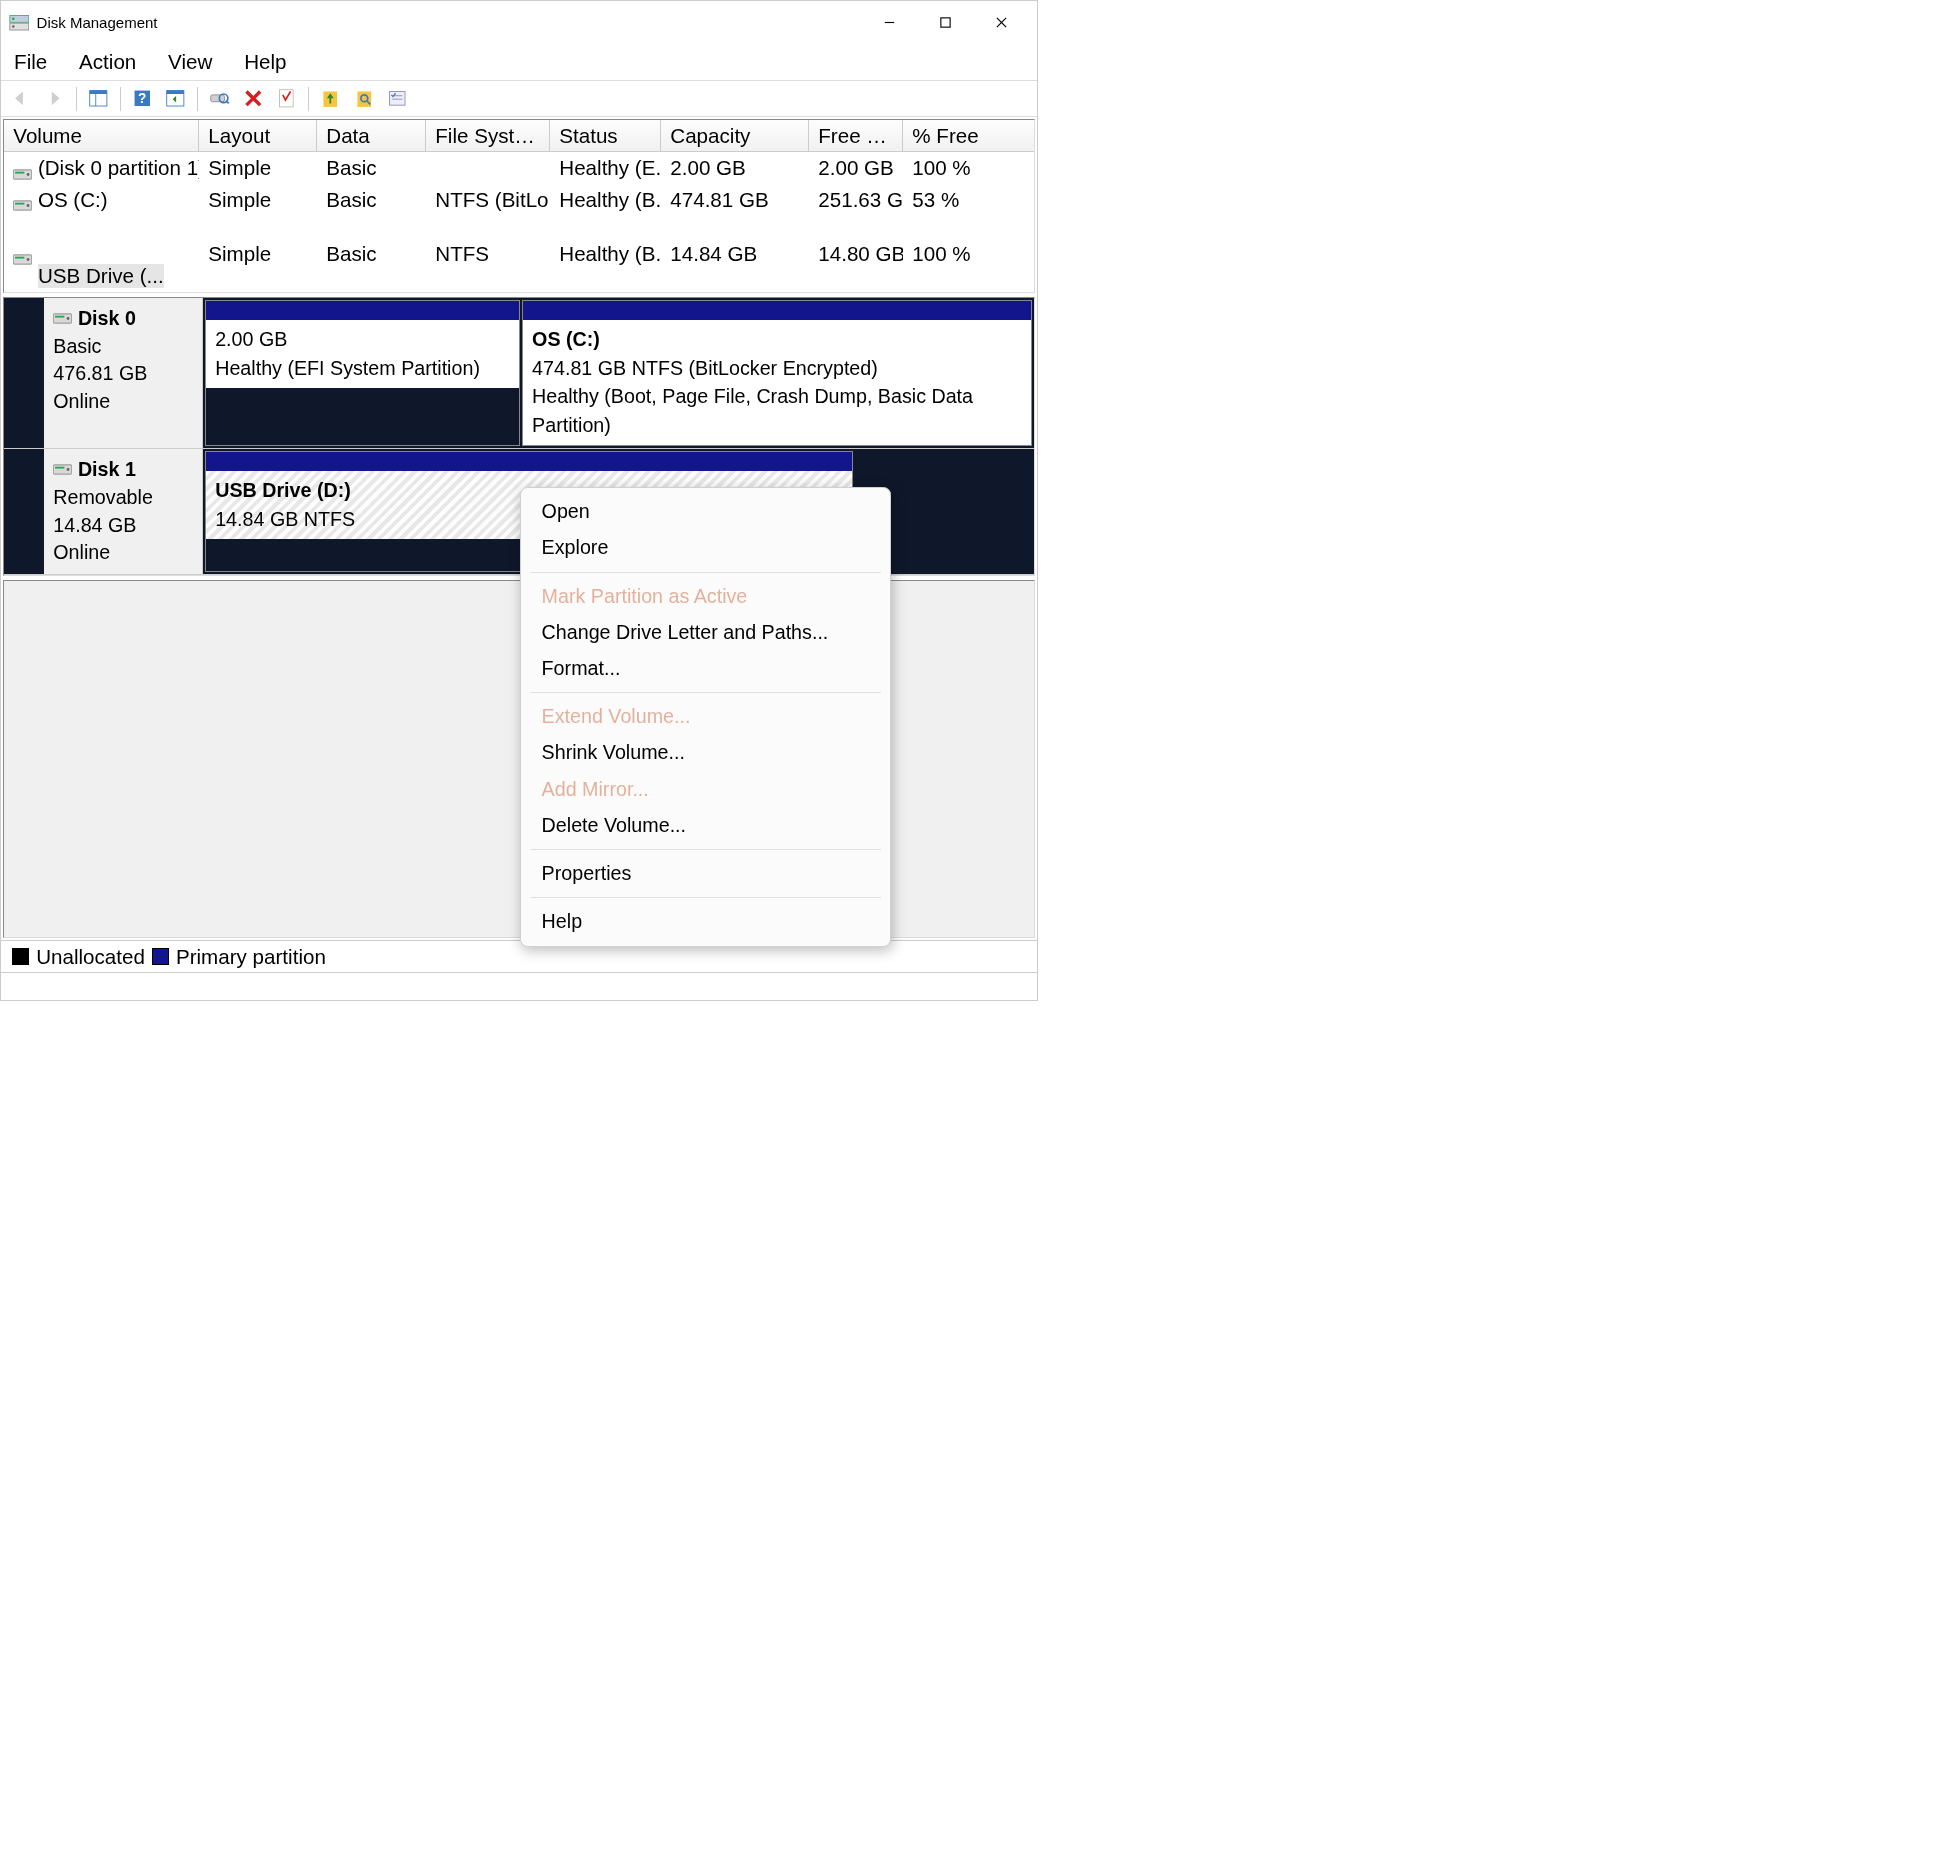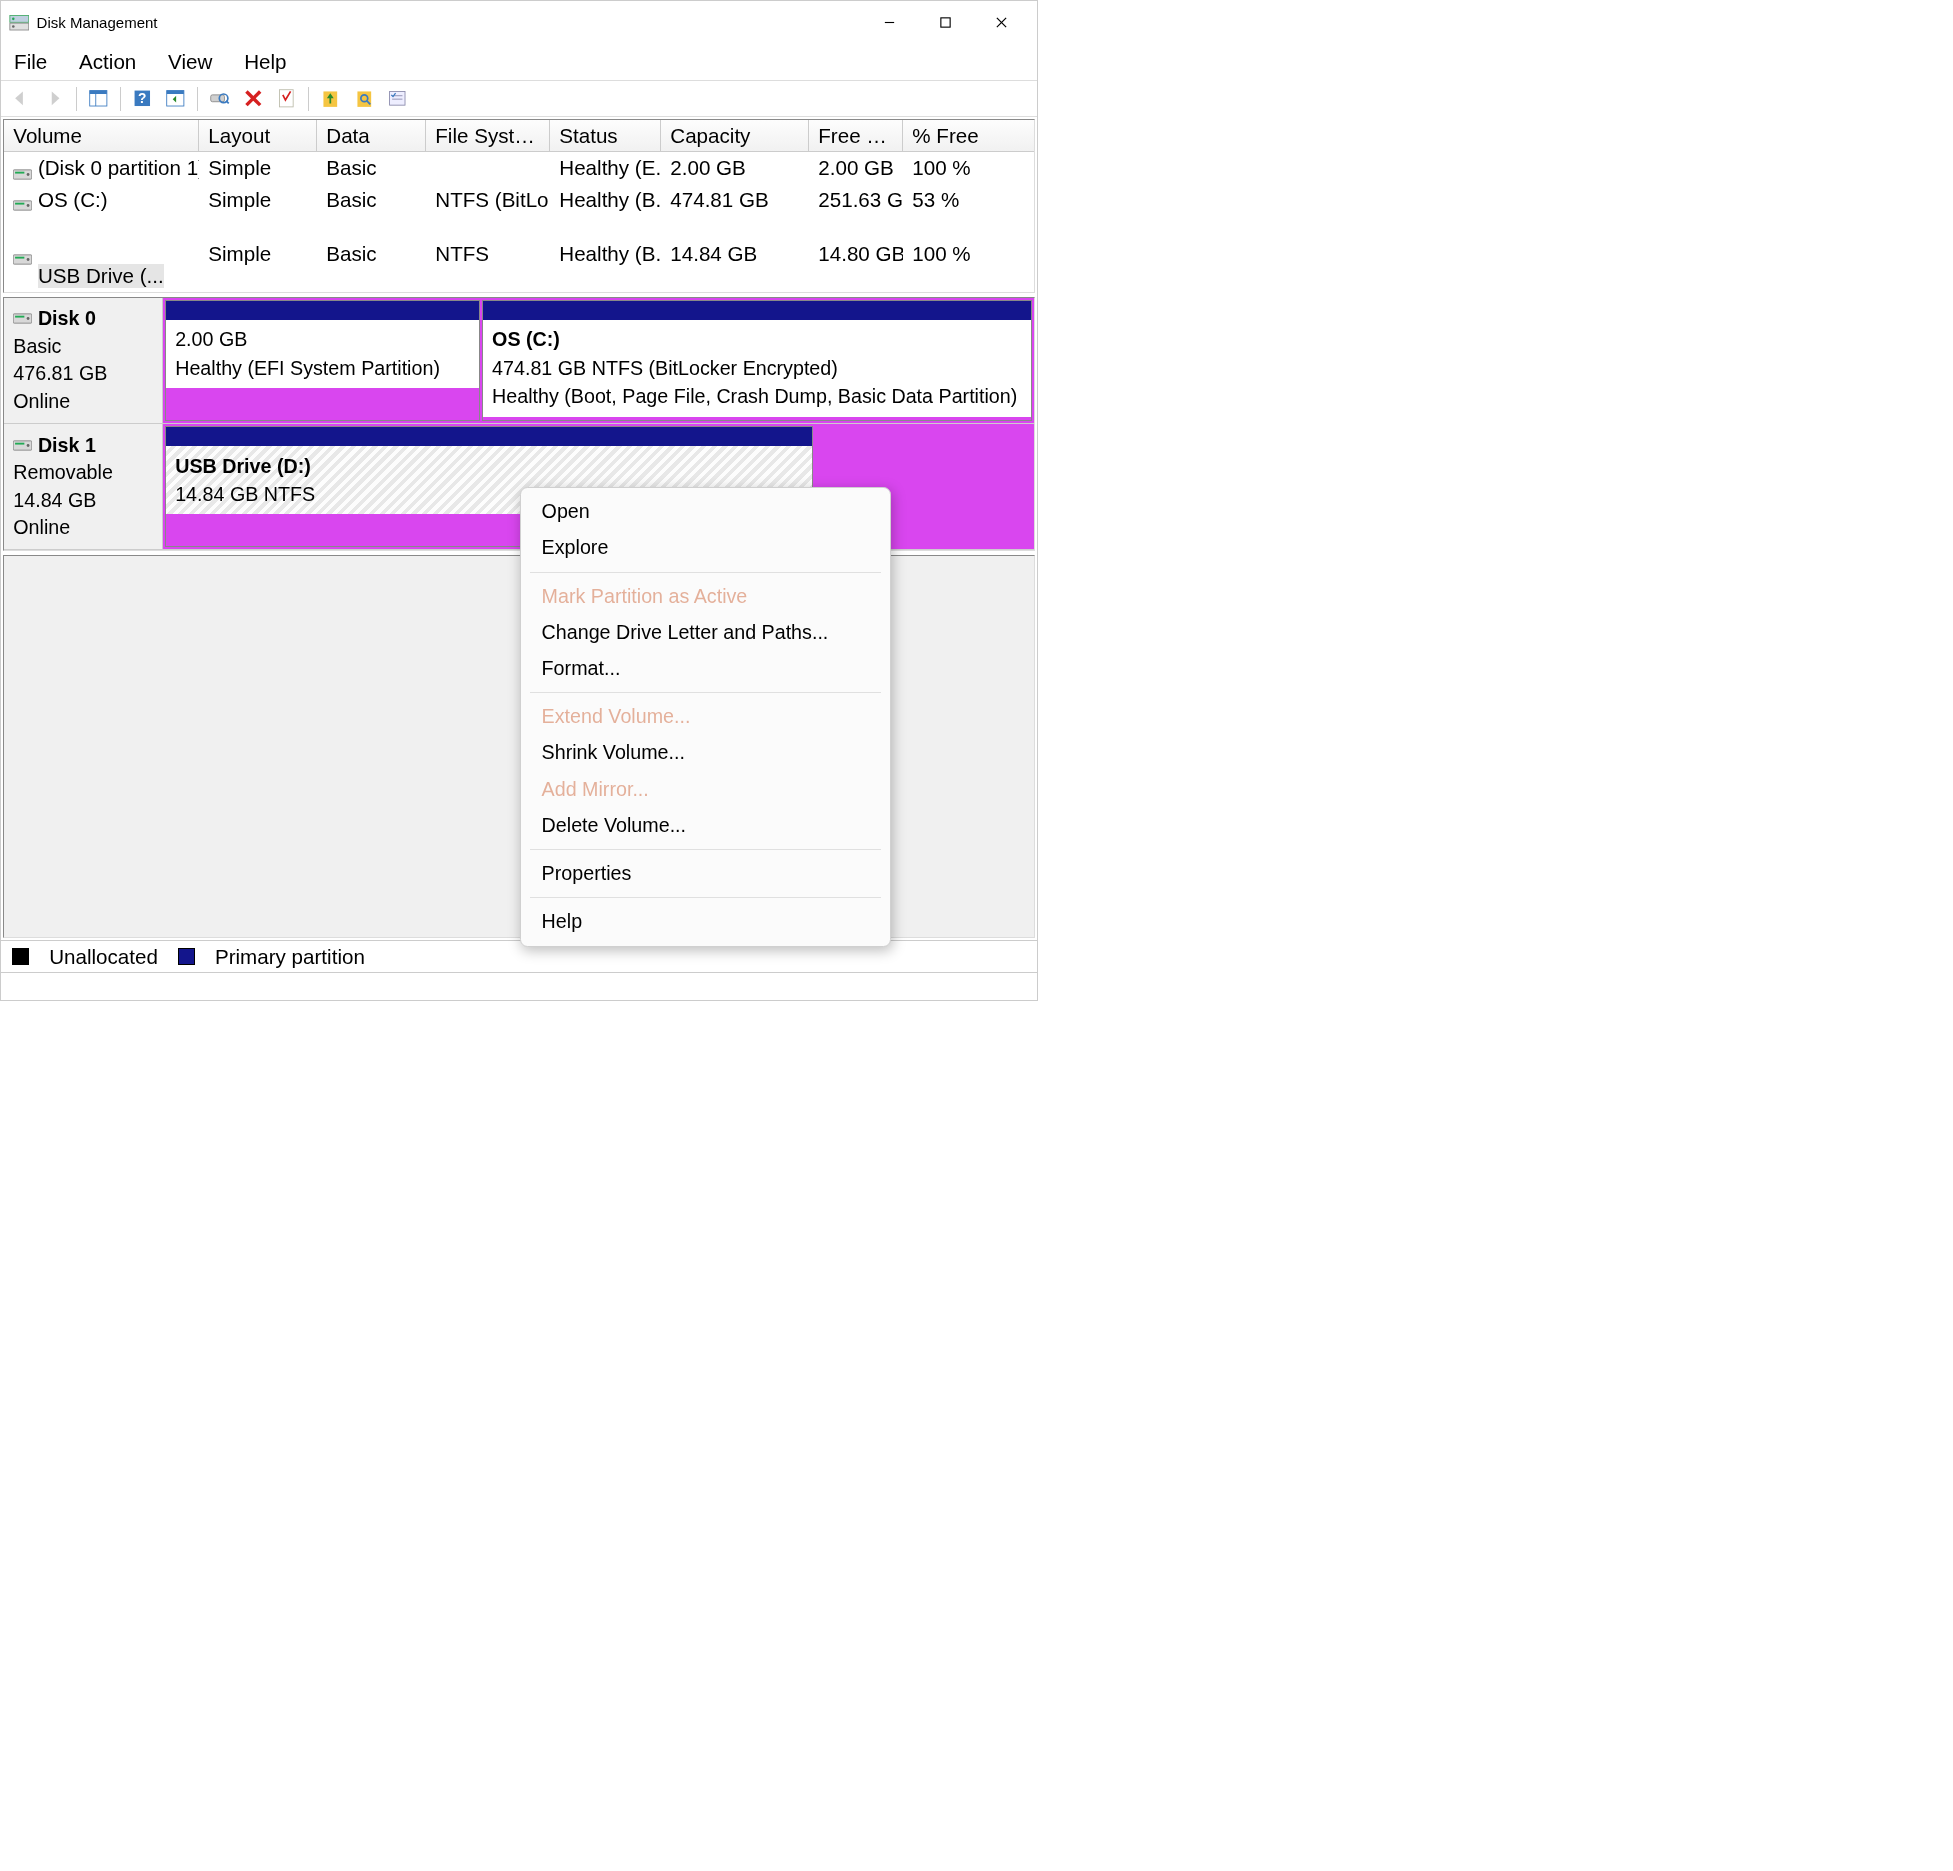--- a/index.html
+++ b/index.html
@@ -32,32 +32,32 @@
   .vh-cell:last-child{border-right:none;}
   .vol-body { background:#fff; min-height:112px;}
   .vol-row { display:flex; padding:1.9px 0;}
   .vc-cell { padding:1.9px 9.4px; font-size:20.6px; overflow:hidden; white-space:nowrap; text-overflow:ellipsis; display:flex; align-items:center;}
   .vc-cell .drv-icon { width:19px; height:13px; margin-right:5.6px; display:inline-block; flex-shrink:0;}
   .col-vol{width:195px;} .col-layout{width:118px;} .col-type{width:109px;} .col-fs{width:124px;} .col-status{width:111px;} .col-cap{width:148px;} .col-free{width:94px;} .col-pfree{width:112px;}
   .sel-row .vc-cell:first-child span.txt{ background:#e5e5e5;margin-top:45px; }
 
   
   .diskmap { border:1.9px inset #ddd; margin:1.9px; background:#f0f0f0; flex:0 0 auto;}
-  .disk-row { display:flex; border-bottom:1.9px solid #ccc; background:#d946ef;}
+  .disk-row { display:flex; border-bottom:1.9px solid #ccc; background:#0f172a;padding-left:40px;}
   .disk-info { width:159px; background:#f0f0f0; border-right:1.9px solid #ccc; padding:7.5px 9.4px; font-size:19.7px; line-height:1.4;}
   .disk-info .dname { font-weight:bold; display:flex; align-items:center; gap:5.6px;}
   .disk-parts { flex:1; display:flex; gap:1.9px; padding:1.9px;}
   .part { border:0.9px solid #888; display:flex; flex-direction:column; min-width:0;}
   .part-bar { height:19px; background:#13158c;}
   .part-body { padding:5.6px 9.4px; font-size:19.7px; line-height:1.45; background:#fff;}
   .part.hatched .part-body { background:repeating-linear-gradient(135deg,#fdfdfd,#fdfdfd 3.7px,#e8e8e8 3.7px,#e8e8e8 7.5px);}
   .part .pname { font-weight:bold;}
 
   
-  .legend { height:32px; border-top:0.9px solid #ccc; display:flex; align-items:center; gap:20px; padding:0 11.2px; font-size:20.6px; background:#fff;}
+  .legend { height:32px; border-top:0.9px solid #ccc; display:flex; align-items:center; gap:7px; padding:0 11.2px; font-size:20.6px; background:#fff;}
   .legend-sw { width:17px; height:17px; border:0.9px solid #000; display:inline-block;}
   .sw-black{background:#000;} .sw-blue{background:#13158c;}
 
   
   .statusbar { height:28px; border-top:0.9px solid #ccc; background:#fff;}
 
   
   .context-menu { position:absolute; background:#fbfbfb; border:0.9px solid #d0d0d0; box-shadow:1.9px 3.7px 13px rgba(0,0,0,0.25); border-radius:7.5px; padding:5.6px 0; width:371px; z-index:50;}
   .cm-item { padding:6.6px 20.6px; font-size:19.7px; cursor:default;}
   .cm-item.disabled { color:#c2410c;}

